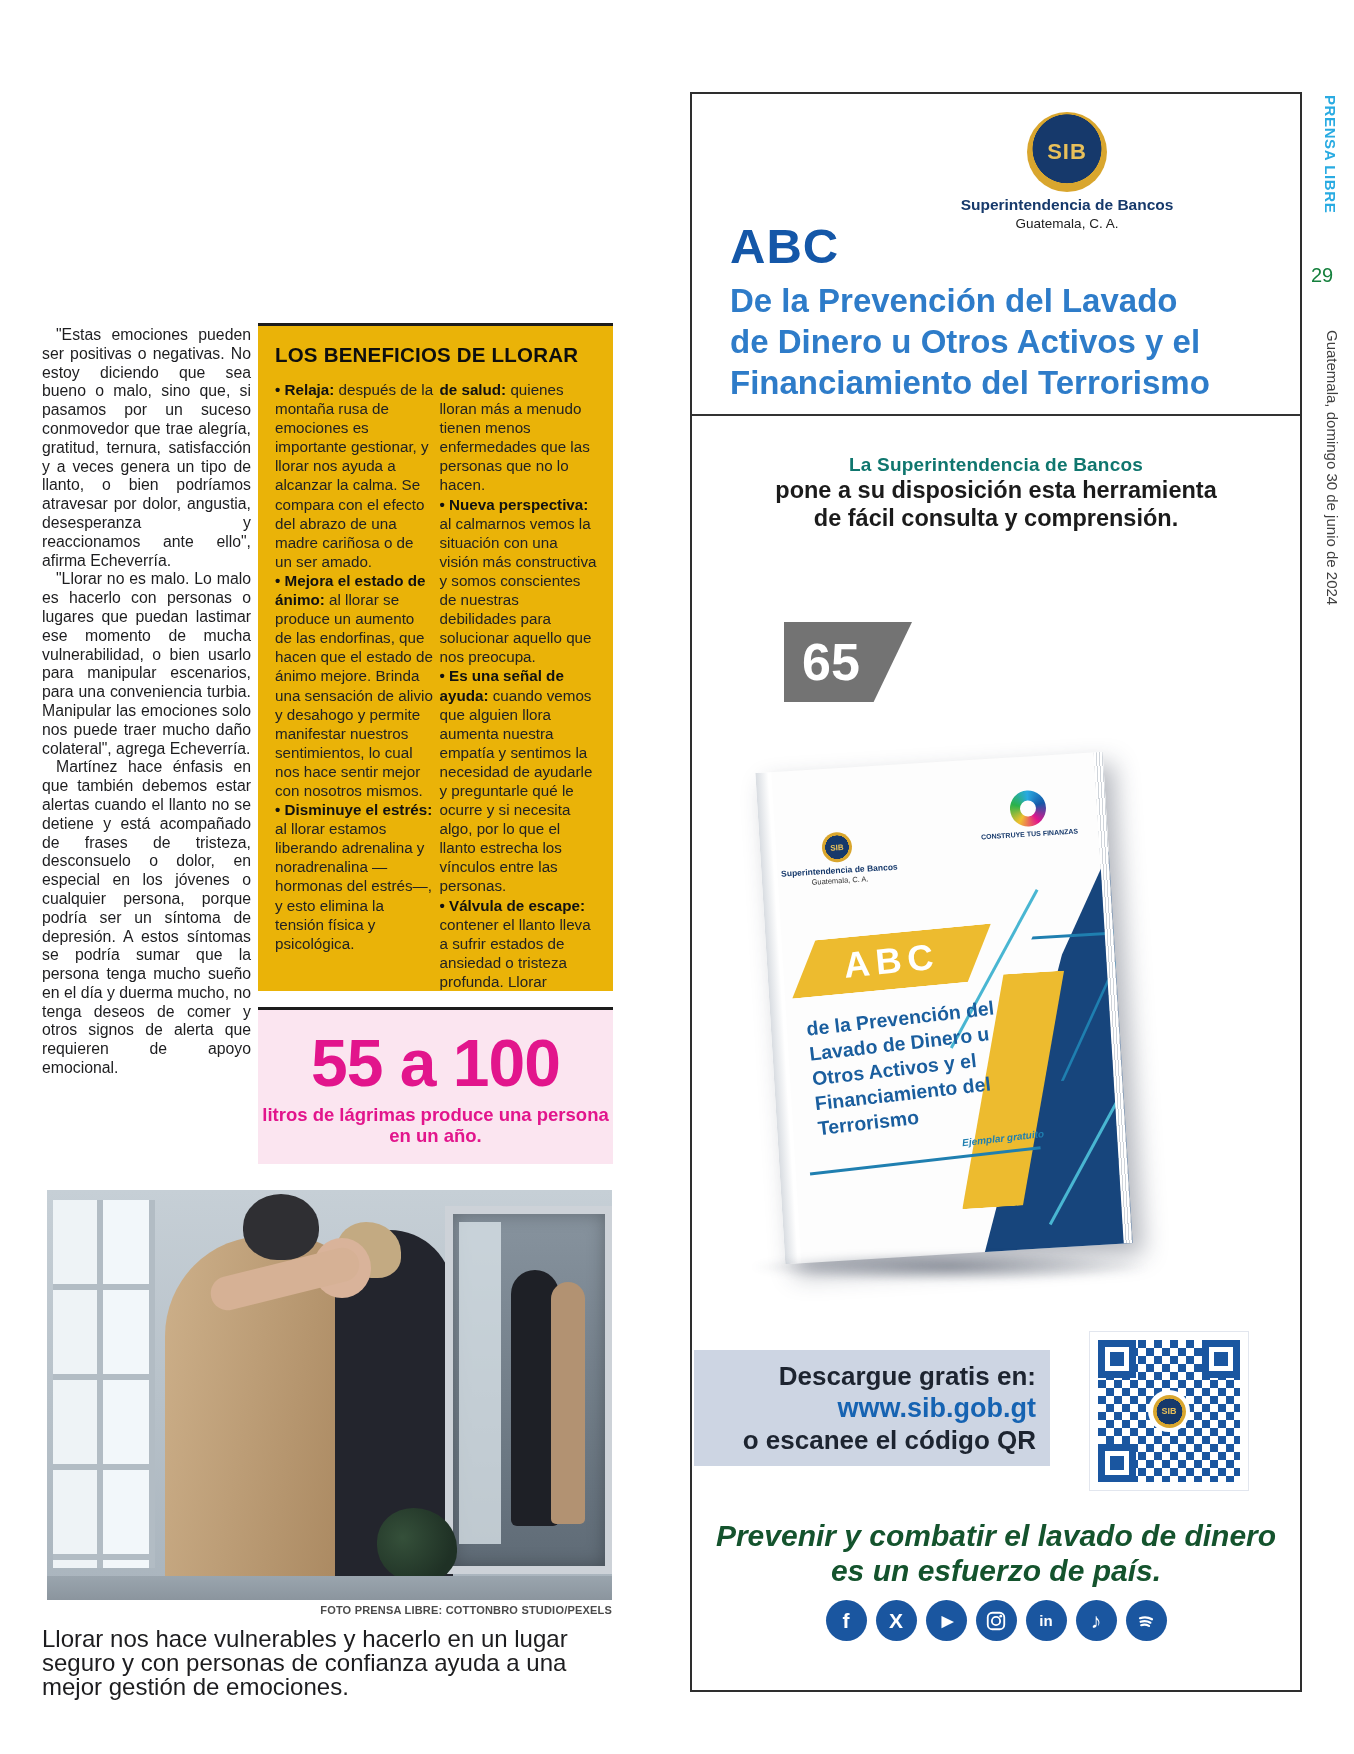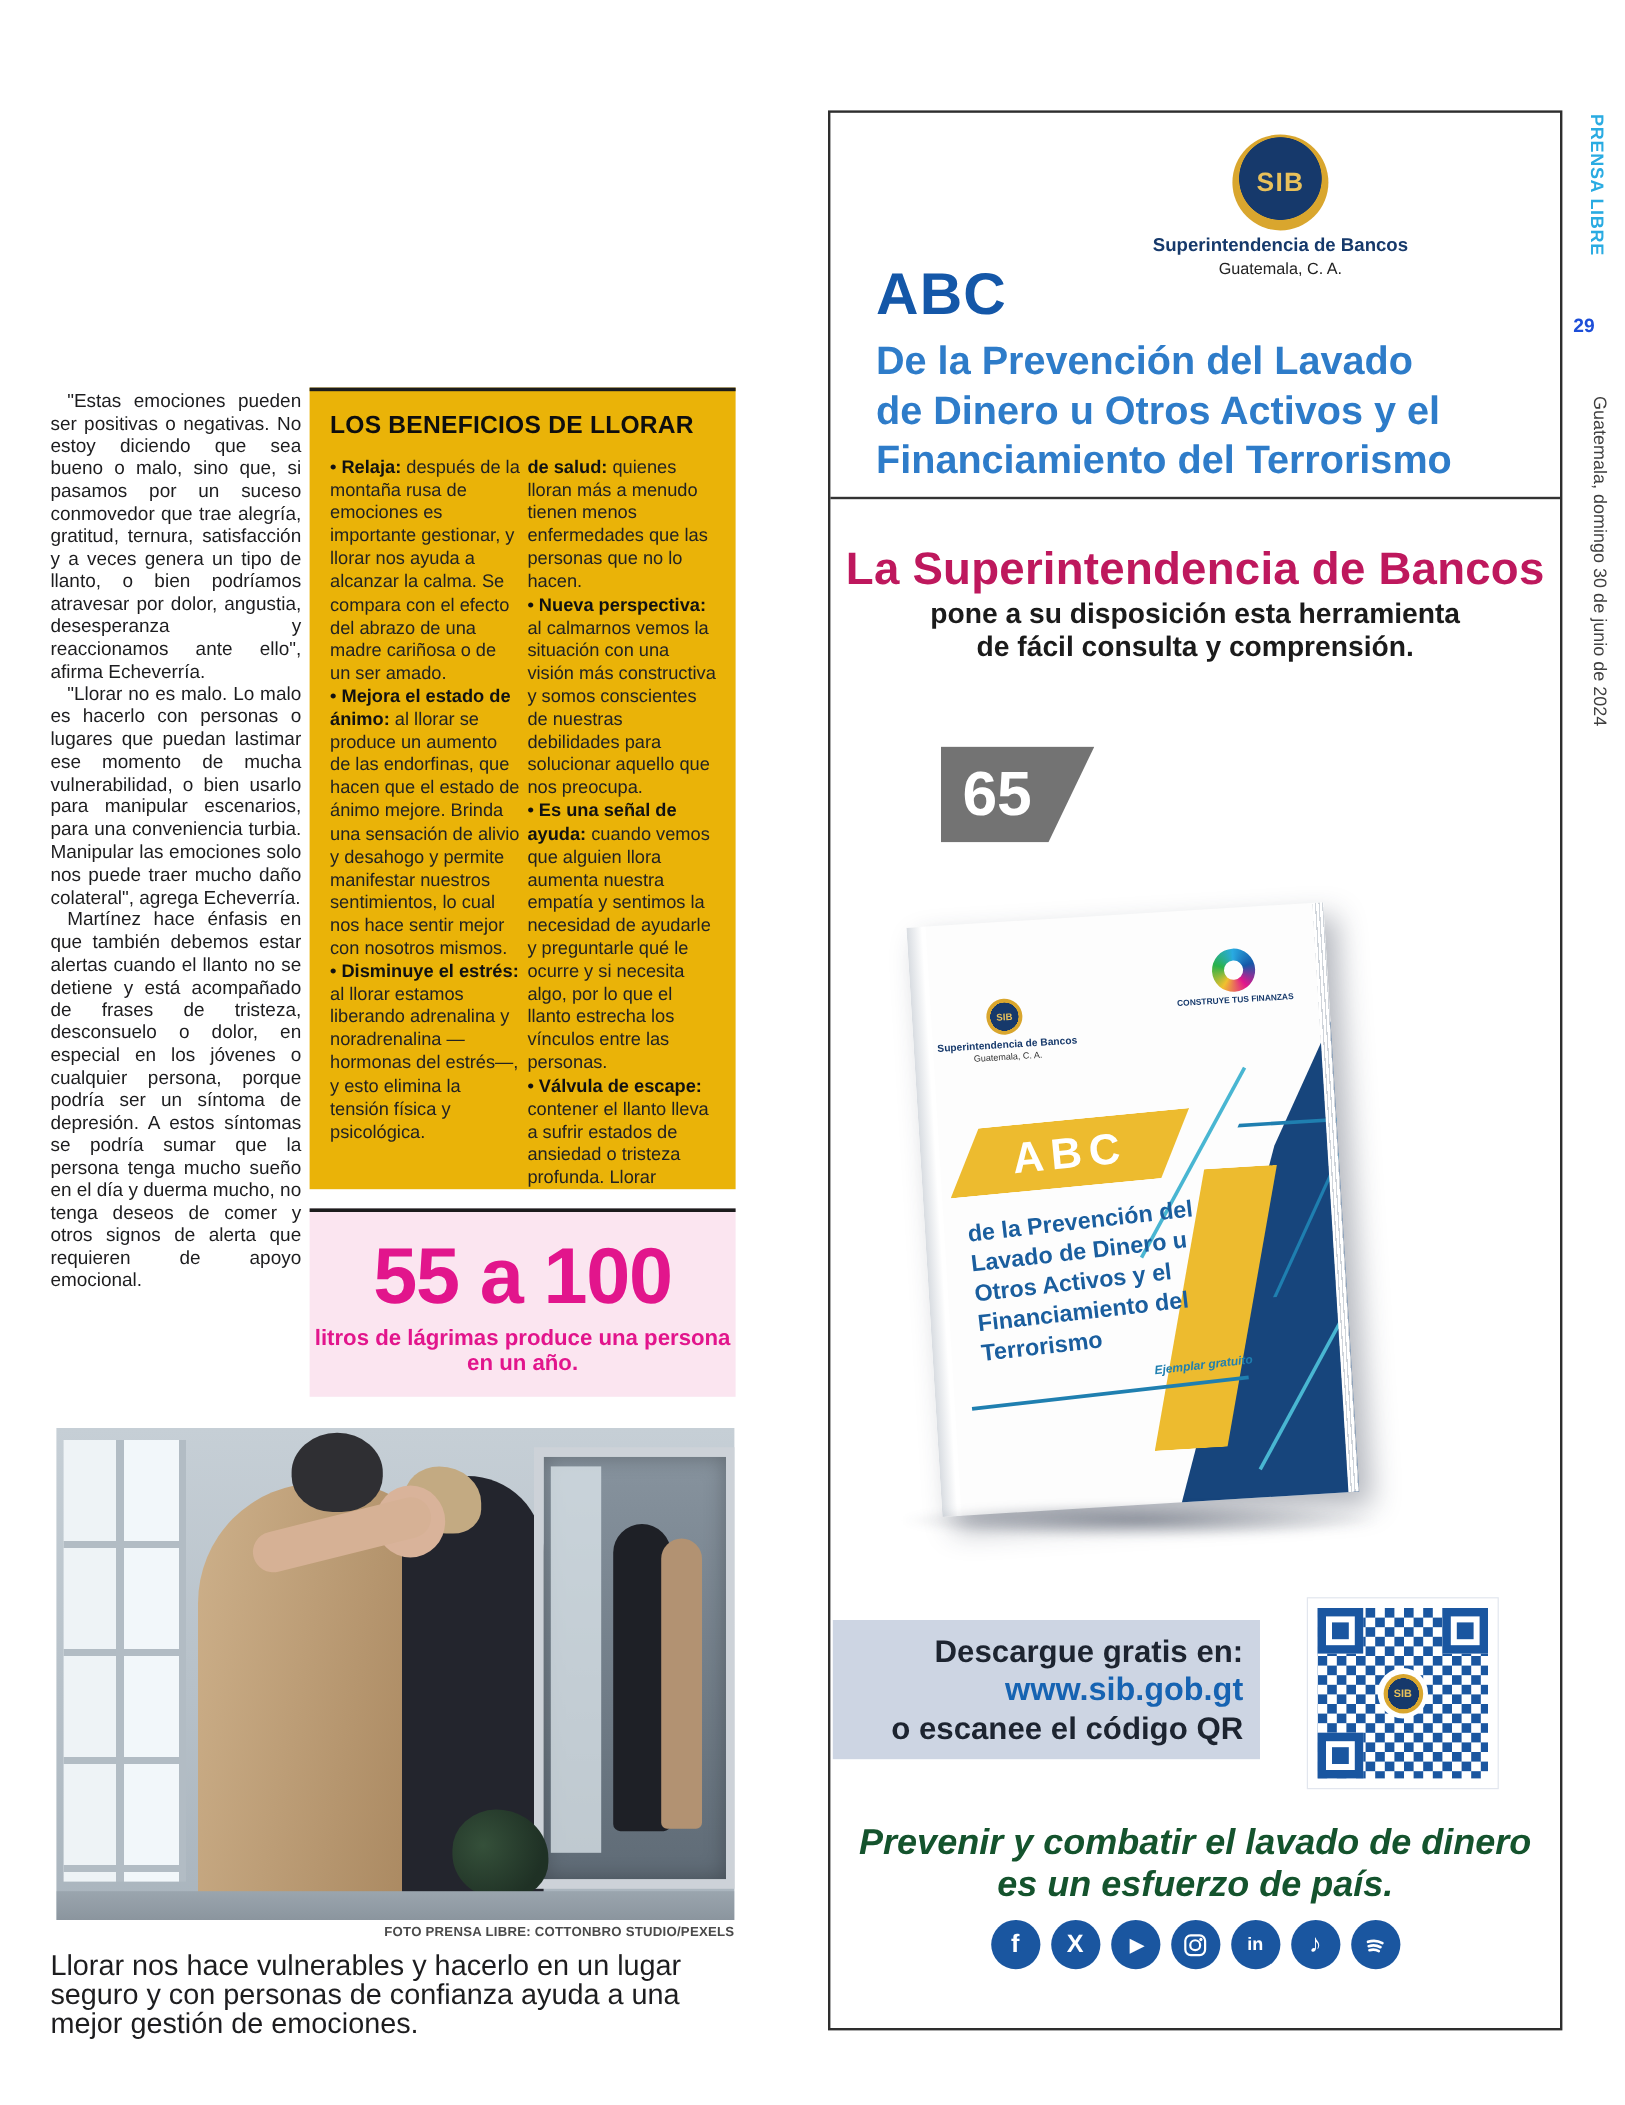--- a/index.html
+++ b/index.html
@@ -72,21 +72,21 @@
             font-size:15.5px;font-weight:800;color:#16396b;}
   .seal-loc{position:absolute;left:255px;top:122px;width:240px;text-align:center;
             font-size:13.5px;color:#222;}
 
   .abc{position:absolute;left:38px;top:124px;font-size:49px;font-weight:800;color:#1457a8;letter-spacing:1px;}
   .adtitle{position:absolute;left:38px;top:186px;width:540px;font-size:33px;line-height:41px;
            font-weight:700;color:#2e7cc9;}
   .adrule{position:absolute;left:0;top:320px;width:100%;height:2px;background:#333;}
 
   .intro{position:absolute;left:0;top:360px;width:100%;text-align:center;}
-  .intro-bold{font-size:38px;font-weight:900;color:#be185d;letter-spacing:.2px;}
+  .intro-bold{font-size:19px;font-weight:900;color:#0f766e;letter-spacing:.2px;}
   .intro-line{font-size:23.5px;font-weight:600;color:#1b1b1b;line-height:28px;}
   .intro-line:first-of-type{margin-top:6px;}
 
   .badge{position:absolute;left:92px;top:528px;width:436px;height:80px;}
   .badge-num{position:absolute;left:0;top:0;width:128px;height:80px;background:#737373;
              clip-path:polygon(0 0,100% 0,70% 100%,0 100%);color:#fff;font-size:52px;font-weight:700;
              display:flex;align-items:center;padding-left:18px;}
   .badge-text{position:absolute;left:112px;top:0;right:0;height:80px;border-top:4px solid #1a56a0;
               border-bottom:4px solid #1a56a0;display:flex;flex-direction:column;justify-content:center;
               padding-left:32px;font-size:23.5px;line-height:28px;font-weight:700;color:#1a5eb0;}
@@ -152,21 +152,21 @@
 
   .socials{position:absolute;left:0;top:1506px;width:100%;display:flex;justify-content:center;gap:9px;}
   .sic{width:41px;height:41px;border-radius:50%;background:#1a56a0;color:#fff;display:flex;
        align-items:center;justify-content:center;font-weight:800;font-size:21px;}
   .sic.small{font-size:15px;}
   .sic.play{font-size:15px;padding-left:3px;}
 
   
   .brand-vert{position:absolute;left:1322px;top:95px;writing-mode:vertical-rl;
       font-size:15px;font-weight:800;color:#29abe2;letter-spacing:.6px;}
-  .page-num{position:absolute;left:1311px;top:264px;font-size:16px;font-weight:700;color:#1d4ed8;}
+  .page-num{position:absolute;left:1311px;top:264px;font-size:20px;font-weight:400;color:#15803d;}
   .date-vert{position:absolute;left:1324px;top:330px;writing-mode:vertical-rl;
       font-size:15px;color:#3f3f3f;}
 </style>
 </head>
 <body>
 
 <div class="page">
 
   <div class="brand-vert">PRENSA LIBRE</div>
   <div class="page-num">29</div>

